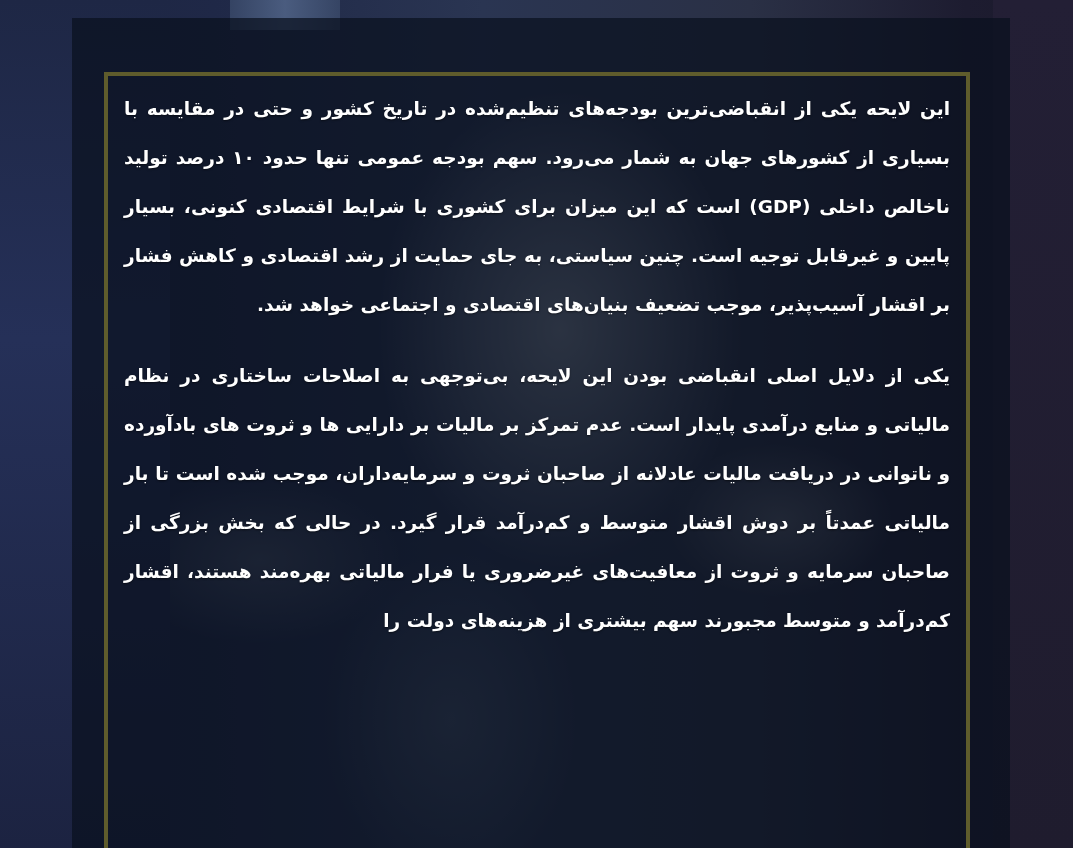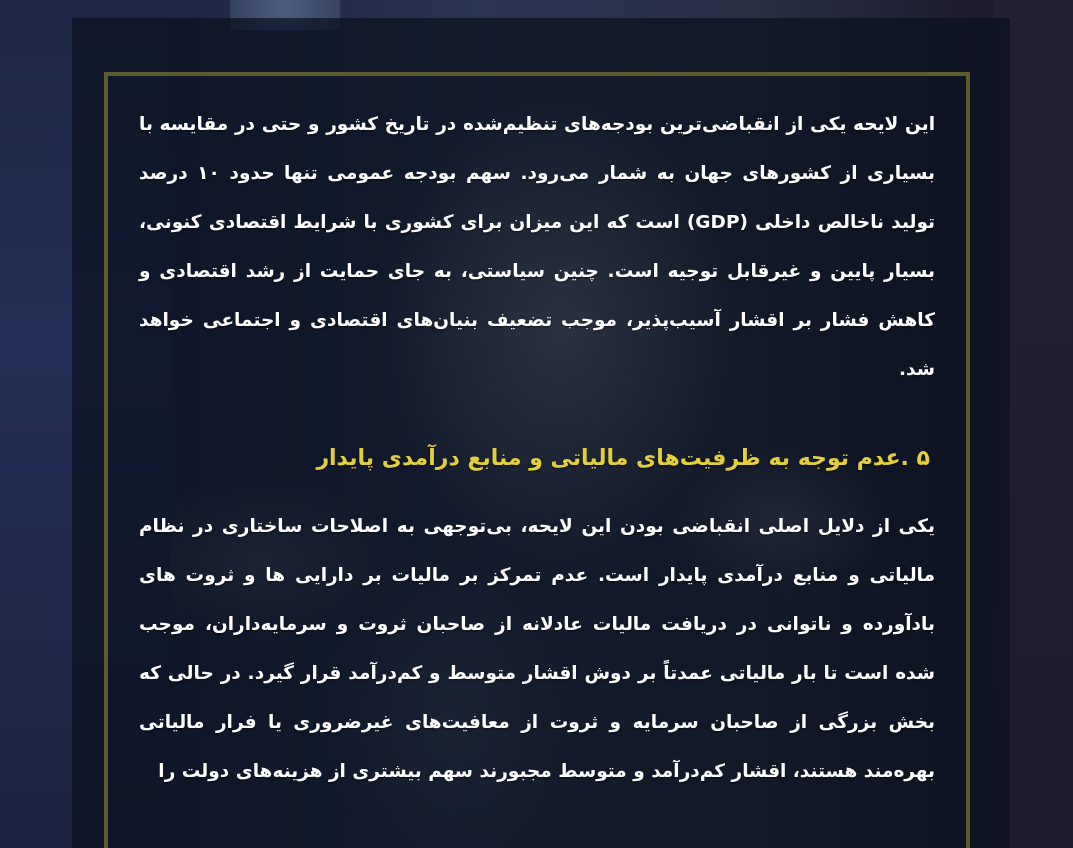--- a/index.html
+++ b/index.html
@@ -80,21 +80,21 @@
       text-shadow: 0 1px 2px rgba(0,0,0,0.6);
       text-align: right;
       text-align-last: right;
     }
     .paragraph {
       color: #ffffff;
       font-family: "DejaVu Sans", sans-serif;
       font-weight: bold;
       font-size: 18.5px;
       line-height: 49px;
-      margin: 15px;
+      margin: 0;
       text-shadow: 0 1px 2px rgba(0,0,0,0.5);
     }
     .section-gap {
       height: 22px;
     }
   </style>
 </head>
 <body>
 
 <div class="bg"></div>
@@ -104,16 +104,15 @@
 
 <div class="panel"></div>
 <div class="frame"></div>
 
 <div class="content">
   <section>
     <p class="paragraph">این لایحه یکی از انقباضی‌ترین بودجه‌های تنظیم‌شده در تاریخ کشور و حتی در مقایسه با بسیاری از کشورهای جهان به شمار می‌رود. سهم بودجه عمومی تنها حدود ۱۰ درصد تولید ناخالص داخلی (GDP) است که این میزان برای کشوری با شرایط اقتصادی کنونی، بسیار پایین و غیرقابل توجیه است. چنین سیاستی، به جای حمایت از رشد اقتصادی و کاهش فشار بر اقشار آسیب‌پذیر، موجب تضعیف بنیان‌های اقتصادی و اجتماعی خواهد شد.</p>
   </section>
   <div class="section-gap"></div>
   <section>
-    <h2 class="heading">۵ .عدم توجه به ظرفیت‌های مالیاتی و منابع درآمدی پایدار</h2>
     <p class="paragraph">یکی از دلایل اصلی انقباضی بودن این لایحه، بی‌توجهی به اصلاحات ساختاری در نظام مالیاتی و منابع درآمدی پایدار است. عدم تمرکز بر مالیات بر دارایی ها و ثروت های بادآورده و ناتوانی در دریافت مالیات عادلانه از صاحبان ثروت و سرمایه‌داران، موجب شده است تا بار مالیاتی عمدتاً بر دوش اقشار متوسط و کم‌درآمد قرار گیرد. در حالی که بخش بزرگی از صاحبان سرمایه و ثروت از معافیت‌های غیرضروری یا فرار مالیاتی بهره‌مند هستند، اقشار کم‌درآمد و متوسط مجبورند سهم بیشتری از هزینه‌های دولت را</p>
   </section>
 </div>
 
 </body></html>

